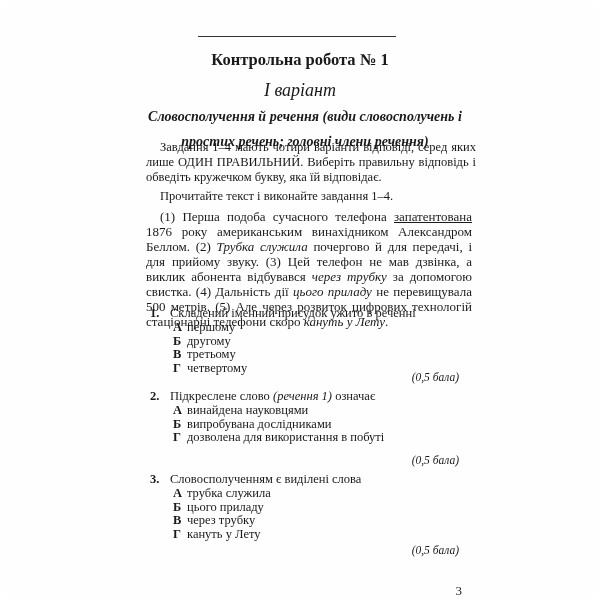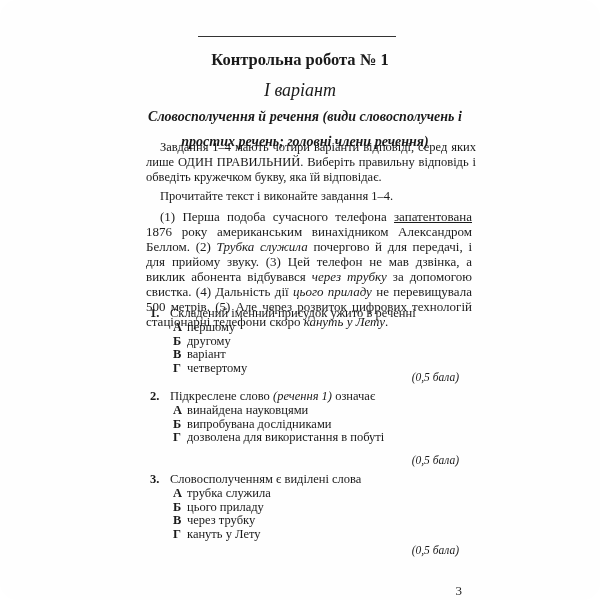--- a/index.html
+++ b/index.html
@@ -38,21 +38,21 @@
   <div class="read">Прочитайте текст і виконайте завдання 1–4.</div>
 
   <div class="text"><span>(1) Перша подоба сучасного телефона </span><span class="u">запатентована</span><span> 1876 року американським винахідником Александром Беллом. (2) </span><span class="i">Трубка служила</span><span> почергово й для передачі, і для прийому звуку. (3) Цей телефон не мав дзвінка, а виклик абонента відбувався </span><span class="i">через трубку</span><span> за допомогою свистка. (4) Дальність дії </span><span class="i">цього приладу</span><span> не перевищувала 500 метрів. (5) Але через розвиток цифрових технологій стаціонарні телефони скоро </span><span class="i">кануть у Лету</span><span>.</span></div>
 
   <div class="q" style="top:306px;">
     <span class="num">1.</span>
     <span class="qt">Складений іменний присудок ужито в реченні</span>
     <div class="opts">
       <div class="opt"><span class="let">А</span><span>першому</span></div>
       <div class="opt"><span class="let">Б</span><span>другому</span></div>
-      <div class="opt"><span class="let">В</span><span>варіант</span></div>
+      <div class="opt"><span class="let">В</span><span>третьому</span></div>
       <div class="opt"><span class="let">Г</span><span>четвертому</span></div>
     </div>
   </div>
   <div class="score" style="top:371px;">(0,5 бала)</div>
 
   <div class="q" style="top:389px;">
     <span class="num">2.</span>
     <span class="qt"><span>Підкреслене слово </span><span class="i">(речення 1)</span><span> означає</span></span>
     <div class="opts">
       <div class="opt"><span class="let">А</span><span>винайдена науковцями</span></div>

